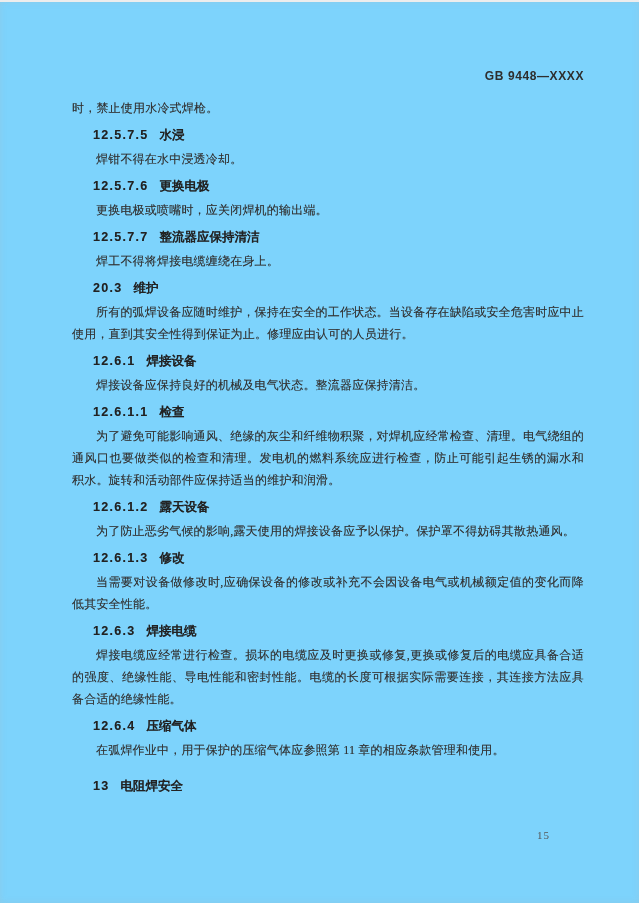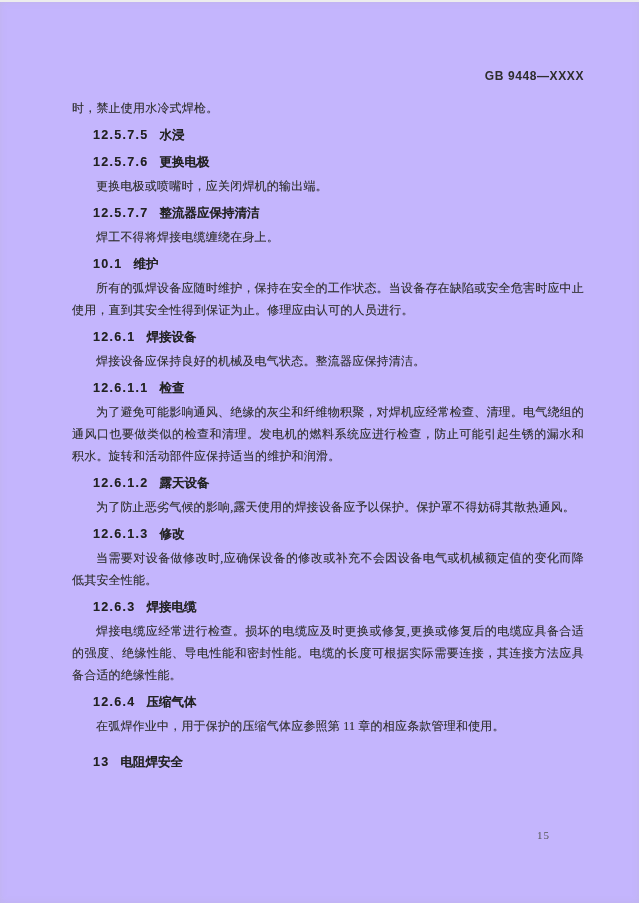--- a/index.html
+++ b/index.html
@@ -5,21 +5,21 @@
   * { margin: 0; padding: 0; box-sizing: border-box; }
   html, body { width: 639px; height: 903px; }
   body {
     background: #f4f4f4;
     font-family: "Liberation Serif", "DejaVu Serif", serif;
   }
   .page {
     position: relative;
     width: 639px;
     height: 903px;
-    background: #c4b5fd;
+    background: #7dd3fc;
     overflow: hidden;
     padding: 66px 55px 0 72px;
     border-top: 2px solid #ededed;
     box-shadow: inset 0 0 6px rgba(180,180,180,0.25);
   }
   .header {
     text-align: right;
     line-height: 14px;
     margin-bottom: 14px;
   }
@@ -67,34 +67,35 @@
 <div class="page">
 
   <div class="header">
     <span class="doc-code">GB 9448—XXXX</span>
   </div>
 
   <p class="para cont">时，禁止使用水冷式焊枪。</p>
 
   <section>
     <h3 class="sec"><span class="num">12.5.7.5</span><span class="ttl">水浸</span></h3>
+    <p class="para">焊钳不得在水中浸透冷却。</p>
   </section>
 
   <section>
     <h3 class="sec"><span class="num">12.5.7.6</span><span class="ttl">更换电极</span></h3>
     <p class="para">更换电极或喷嘴时，应关闭焊机的输出端。</p>
   </section>
 
   <section>
     <h3 class="sec"><span class="num">12.5.7.7</span><span class="ttl">整流器应保持清洁</span></h3>
     <p class="para">焊工不得将焊接电缆缠绕在身上。</p>
   </section>
 
   <section>
-    <h3 class="sec"><span class="num">10.1</span><span class="ttl">维护</span></h3>
+    <h3 class="sec"><span class="num">20.3</span><span class="ttl">维护</span></h3>
     <p class="para">所有的弧焊设备应随时维护，保持在安全的工作状态。当设备存在缺陷或安全危害时应中止使用，直到其安全性得到保证为止。修理应由认可的人员进行。</p>
   </section>
 
   <section>
     <h3 class="sec"><span class="num">12.6.1</span><span class="ttl">焊接设备</span></h3>
     <p class="para">焊接设备应保持良好的机械及电气状态。整流器应保持清洁。</p>
   </section>
 
   <section>
     <h3 class="sec"><span class="num">12.6.1.1</span><span class="ttl">检查</span></h3>

